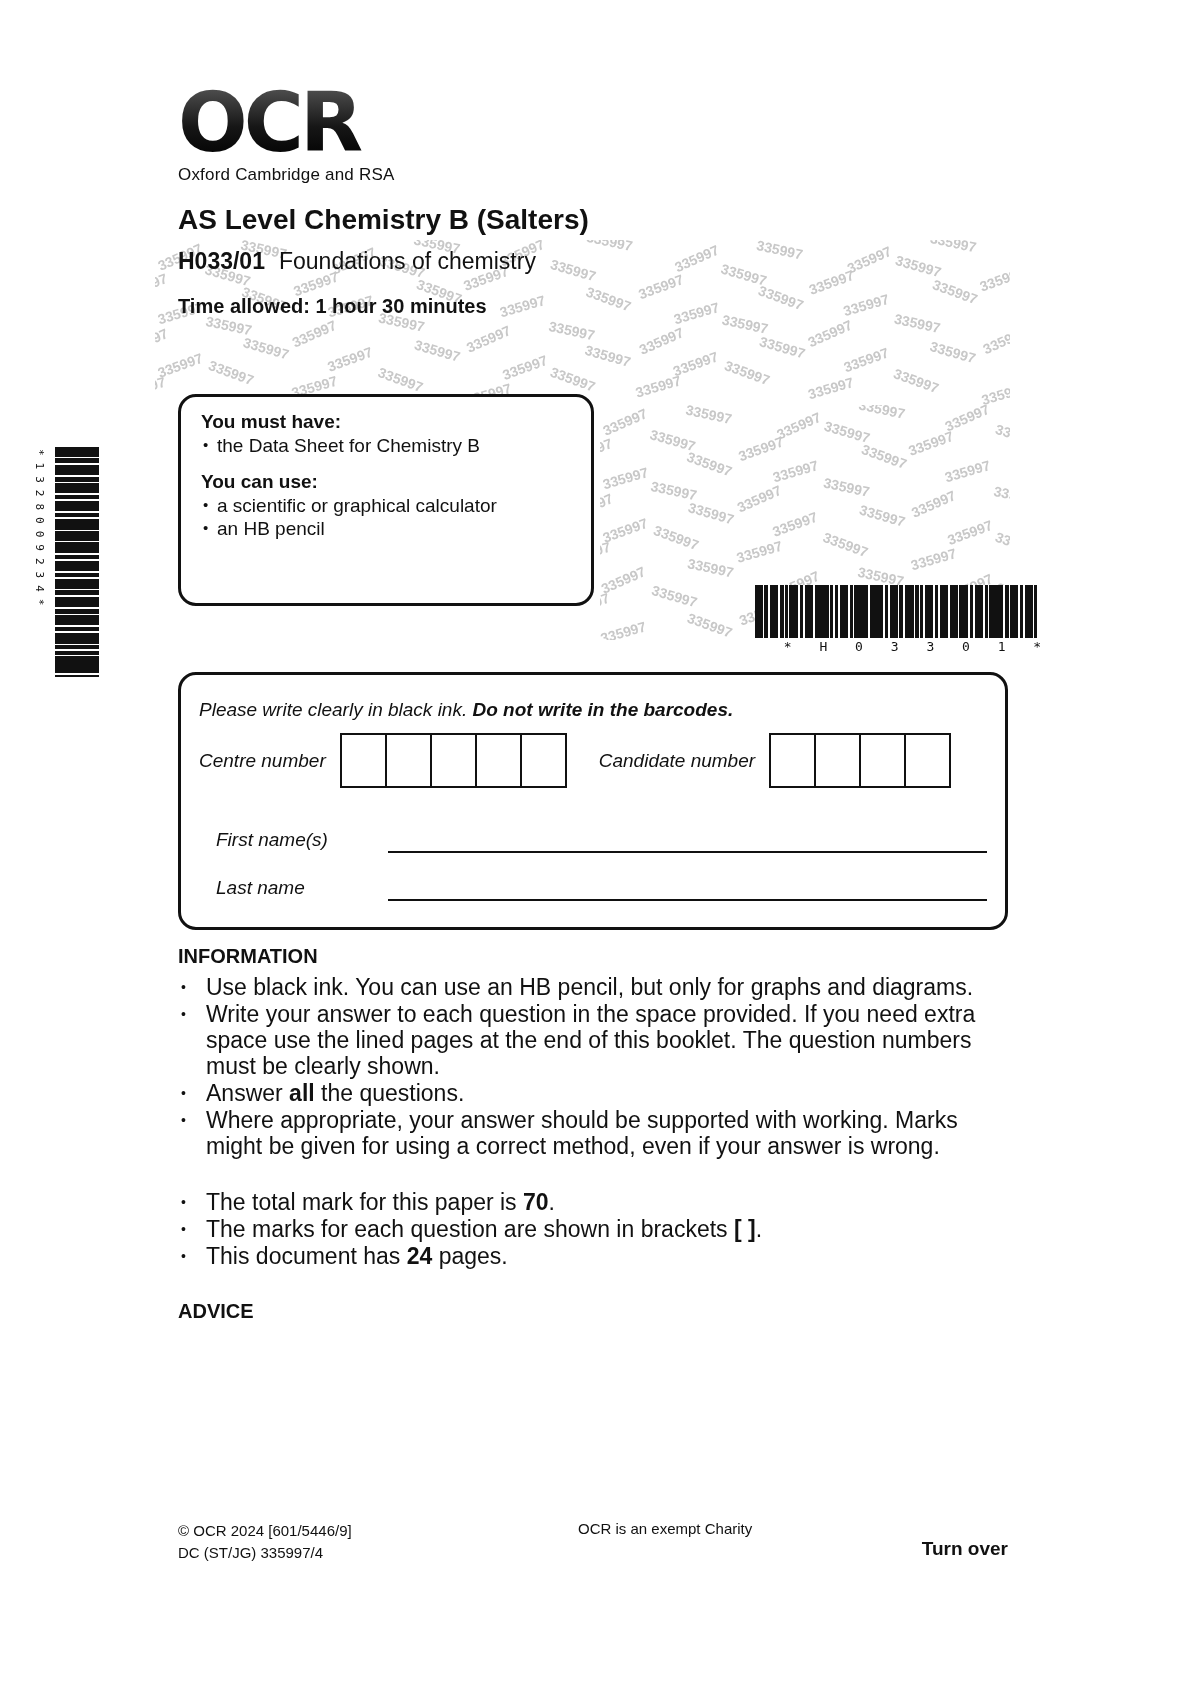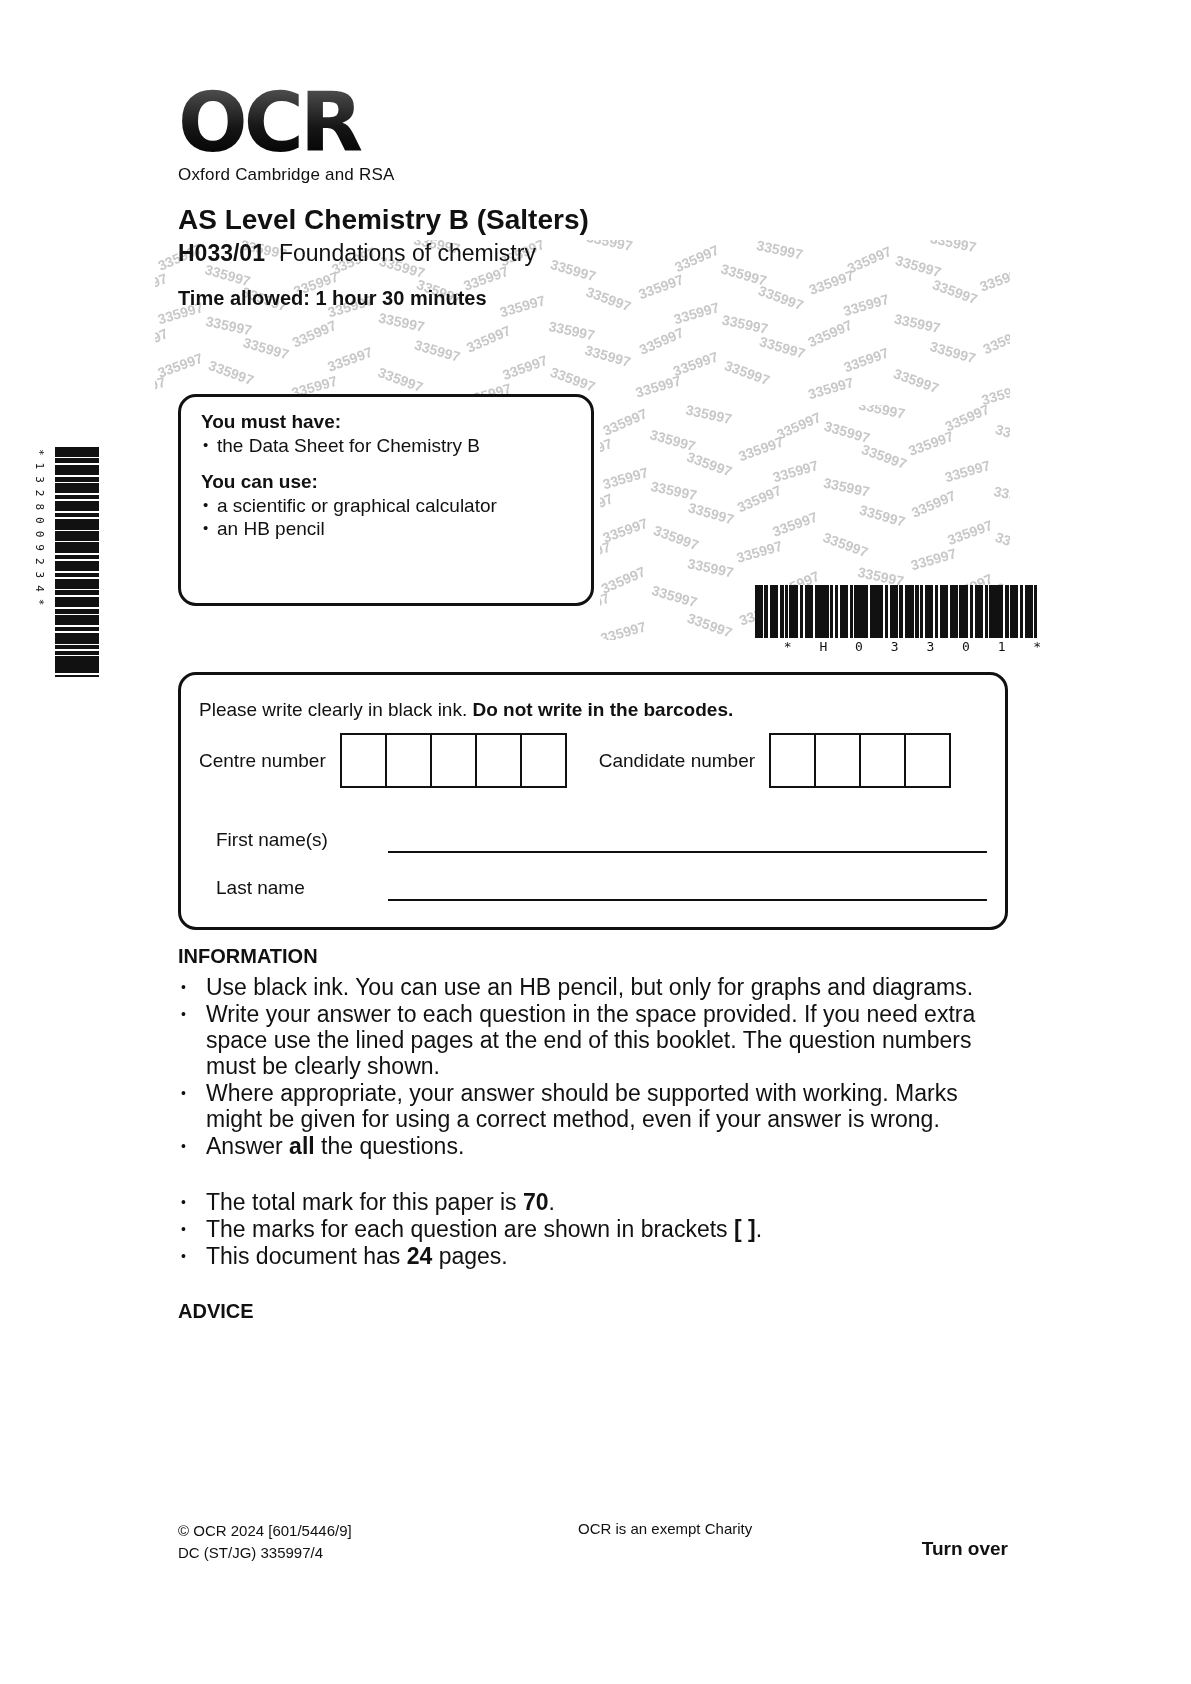--- a/index.html
+++ b/index.html
@@ -23,21 +23,21 @@
   .logo-text {
     font-family:"DejaVu Sans", sans-serif;
     font-size:82px; font-weight:800; letter-spacing:-4px; line-height:0.95;
     background:linear-gradient(180deg,#555 0%,#161616 55%,#000 100%);
     -webkit-background-clip:text; background-clip:text; color:transparent;
   }
   .logo-tagline { font-size:17px; color:#111; margin-top:3px; letter-spacing:0.2px; }
   
   #title-block { position:absolute; left:178px; top:204px; z-index:1; width:840px; }
   .t-date  { font-size:33px; font-weight:bold; line-height:36px; margin-bottom:13px; }
-  .t-qual  { font-size:28px; font-weight:bold; line-height:32px; margin-bottom:4px; }
+  .t-qual  { font-size:28px; font-weight:bold; line-height:32px; margin-bottom:12px; }
   .t-paper { font-size:23px; line-height:26px; margin-bottom:20px; }
   .t-paper .code { font-weight:bold; margin-right:14px; }
   .t-time  { font-size:20px; font-weight:bold; line-height:24px; }
   
   #must-have-box {
     position:absolute; left:178px; top:394px; width:416px; height:212px;
     border:3px solid #111; border-radius:18px; background:#fff;
     padding:13px 20px; z-index:2;
   }
   #must-have-box h4 { font-size:19px; line-height:24px; font-weight:bold; }
@@ -70,21 +70,21 @@
       repeating-linear-gradient(90deg,#111 0 2px,rgba(0,0,0,0) 2px 9px),
       repeating-linear-gradient(90deg,#111 0 6px,rgba(0,0,0,0) 6px 17px);
   }
   #right-barcode .bc-label {
     font-family:"DejaVu Sans Mono", monospace;
     font-size:13px; letter-spacing:10px; text-align:center; margin-top:1px;
   }
   
   #candidate-box {
     position:absolute; left:178px; top:672px; width:830px; height:258px;
-    border:3px solid #111; border-radius:18px; background:#fff; z-index:2;
+    border:3px solid #111; border-radius:18px; background:#fff; z-index:2;font-style:italic;
   }
   #candidate-box .notice { position:absolute; left:18px; top:24px; font-size:19px; }
   #candidate-box .num-row {
     position:absolute; left:18px; top:58px; display:flex; align-items:center;
   }
   .num-label { font-size:19px; }
   .cells { display:flex; margin-left:14px; }
   .cell { width:47px; height:55px; border:2px solid #111; background:#fff; margin-left:-2px; }
   .cell:first-child { margin-left:0; }
   .cand-label { margin-left:32px; }
@@ -193,22 +193,22 @@
     <span class="name-label">Last name</span>
     <div class="name-line"></div>
   </div>
 </div>
 
 <div id="body-text">
   <h3>INFORMATION</h3>
   <ul>
     <li><span>Use black ink. You can use an HB pencil, but only for graphs and diagrams.</span><b></b><span></span></li>
     <li><span>Write your answer to each question in the space provided. If you need extra space use the lined pages at the end of this booklet. The question numbers must be clearly shown.</span><b></b><span></span></li>
+    <li><span>Answer </span><b>all</b><span> the questions.</span></li>
     <li><span>Where appropriate, your answer should be supported with working. Marks might be given for using a correct method, even if your answer is wrong.</span><b></b><span></span></li>
-    <li><span>Answer </span><b>all</b><span> the questions.</span></li>
   </ul>
   <ul>
     <li><span>The total mark for this paper is </span><b>70</b><span>.</span></li>
     <li><span>The marks for each question are shown in brackets </span><b>[ ]</b><span>.</span></li>
     <li><span>This document has </span><b>24</b><span> pages.</span></li>
   </ul>
   <h3>ADVICE</h3>
 </div>
 
 <div id="footer-left">

